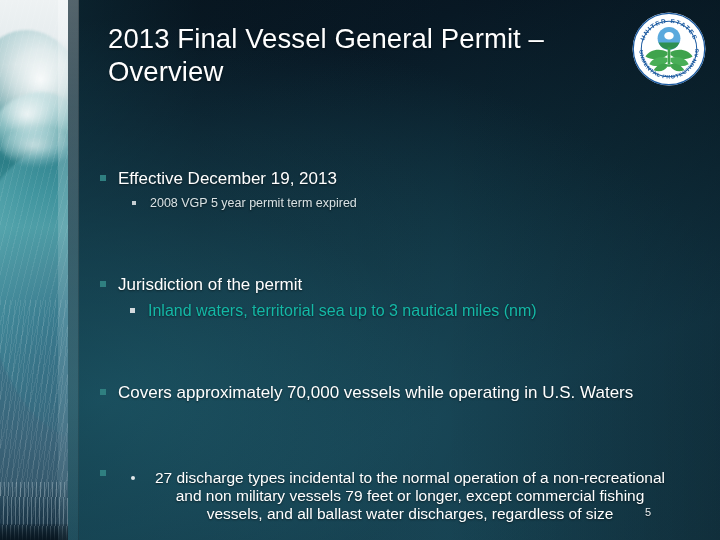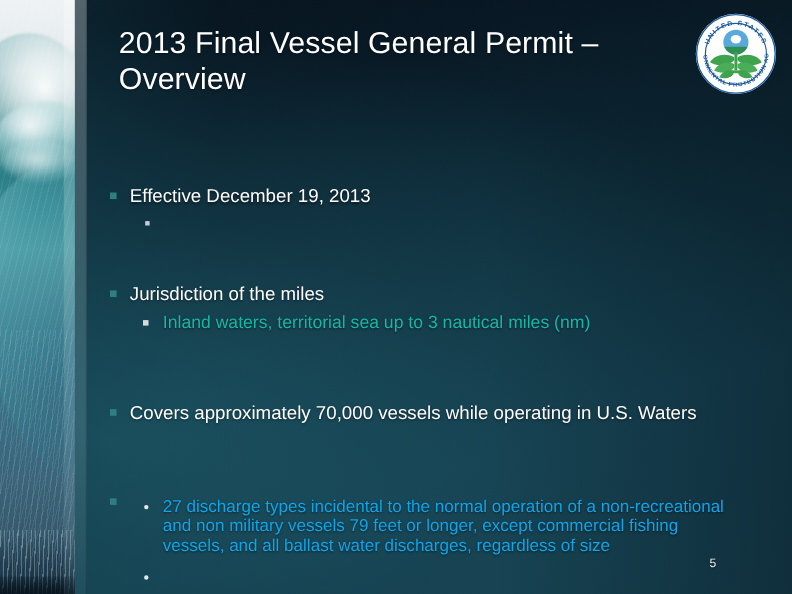--- a/index.html
+++ b/index.html
@@ -231,22 +231,23 @@
     width: 4px;
     height: 4px;
     background: #c6ced2;
   }
 
   .lvl3 {
     position: relative;
     padding-left: 56px;
     font-size: 15.5px;
     line-height: 18px;
-    color: #0ea5e9;
+    color: #ffffff;
     text-shadow: 0 1px 2px rgba(0,0,0,0.5);
+    text-align: center;
   }
   .lvl3 > .dot {
     position: absolute;
     left: 39px;
     top: 7px;
     width: 4px;
     height: 4px;
     border-radius: 50%;
     background: #e2e8ea;
   }
@@ -329,27 +330,28 @@
 
     <div class="lvl1">
       <span class="sq"></span>
       <span>Effective December 19, 2013</span>
     </div>
 
     <div class="gap-e"></div>
 
     <div class="lvl2 small">
       <span class="sq"></span>
+      <span>2008 VGP 5 year permit term expired</span>
     </div>
 
     <div class="gap-a"></div>
 
     <div class="lvl1">
       <span class="sq"></span>
-      <span>Jurisdiction of the miles</span>
+      <span>Jurisdiction of the permit</span>
     </div>
 
     <div class="gap-e"></div>
 
     <div class="lvl2">
       <span class="sq"></span>
       <span>Inland waters,  territorial sea up to 3 nautical miles (nm)</span>
     </div>
 
     <div class="gap-c"></div>

